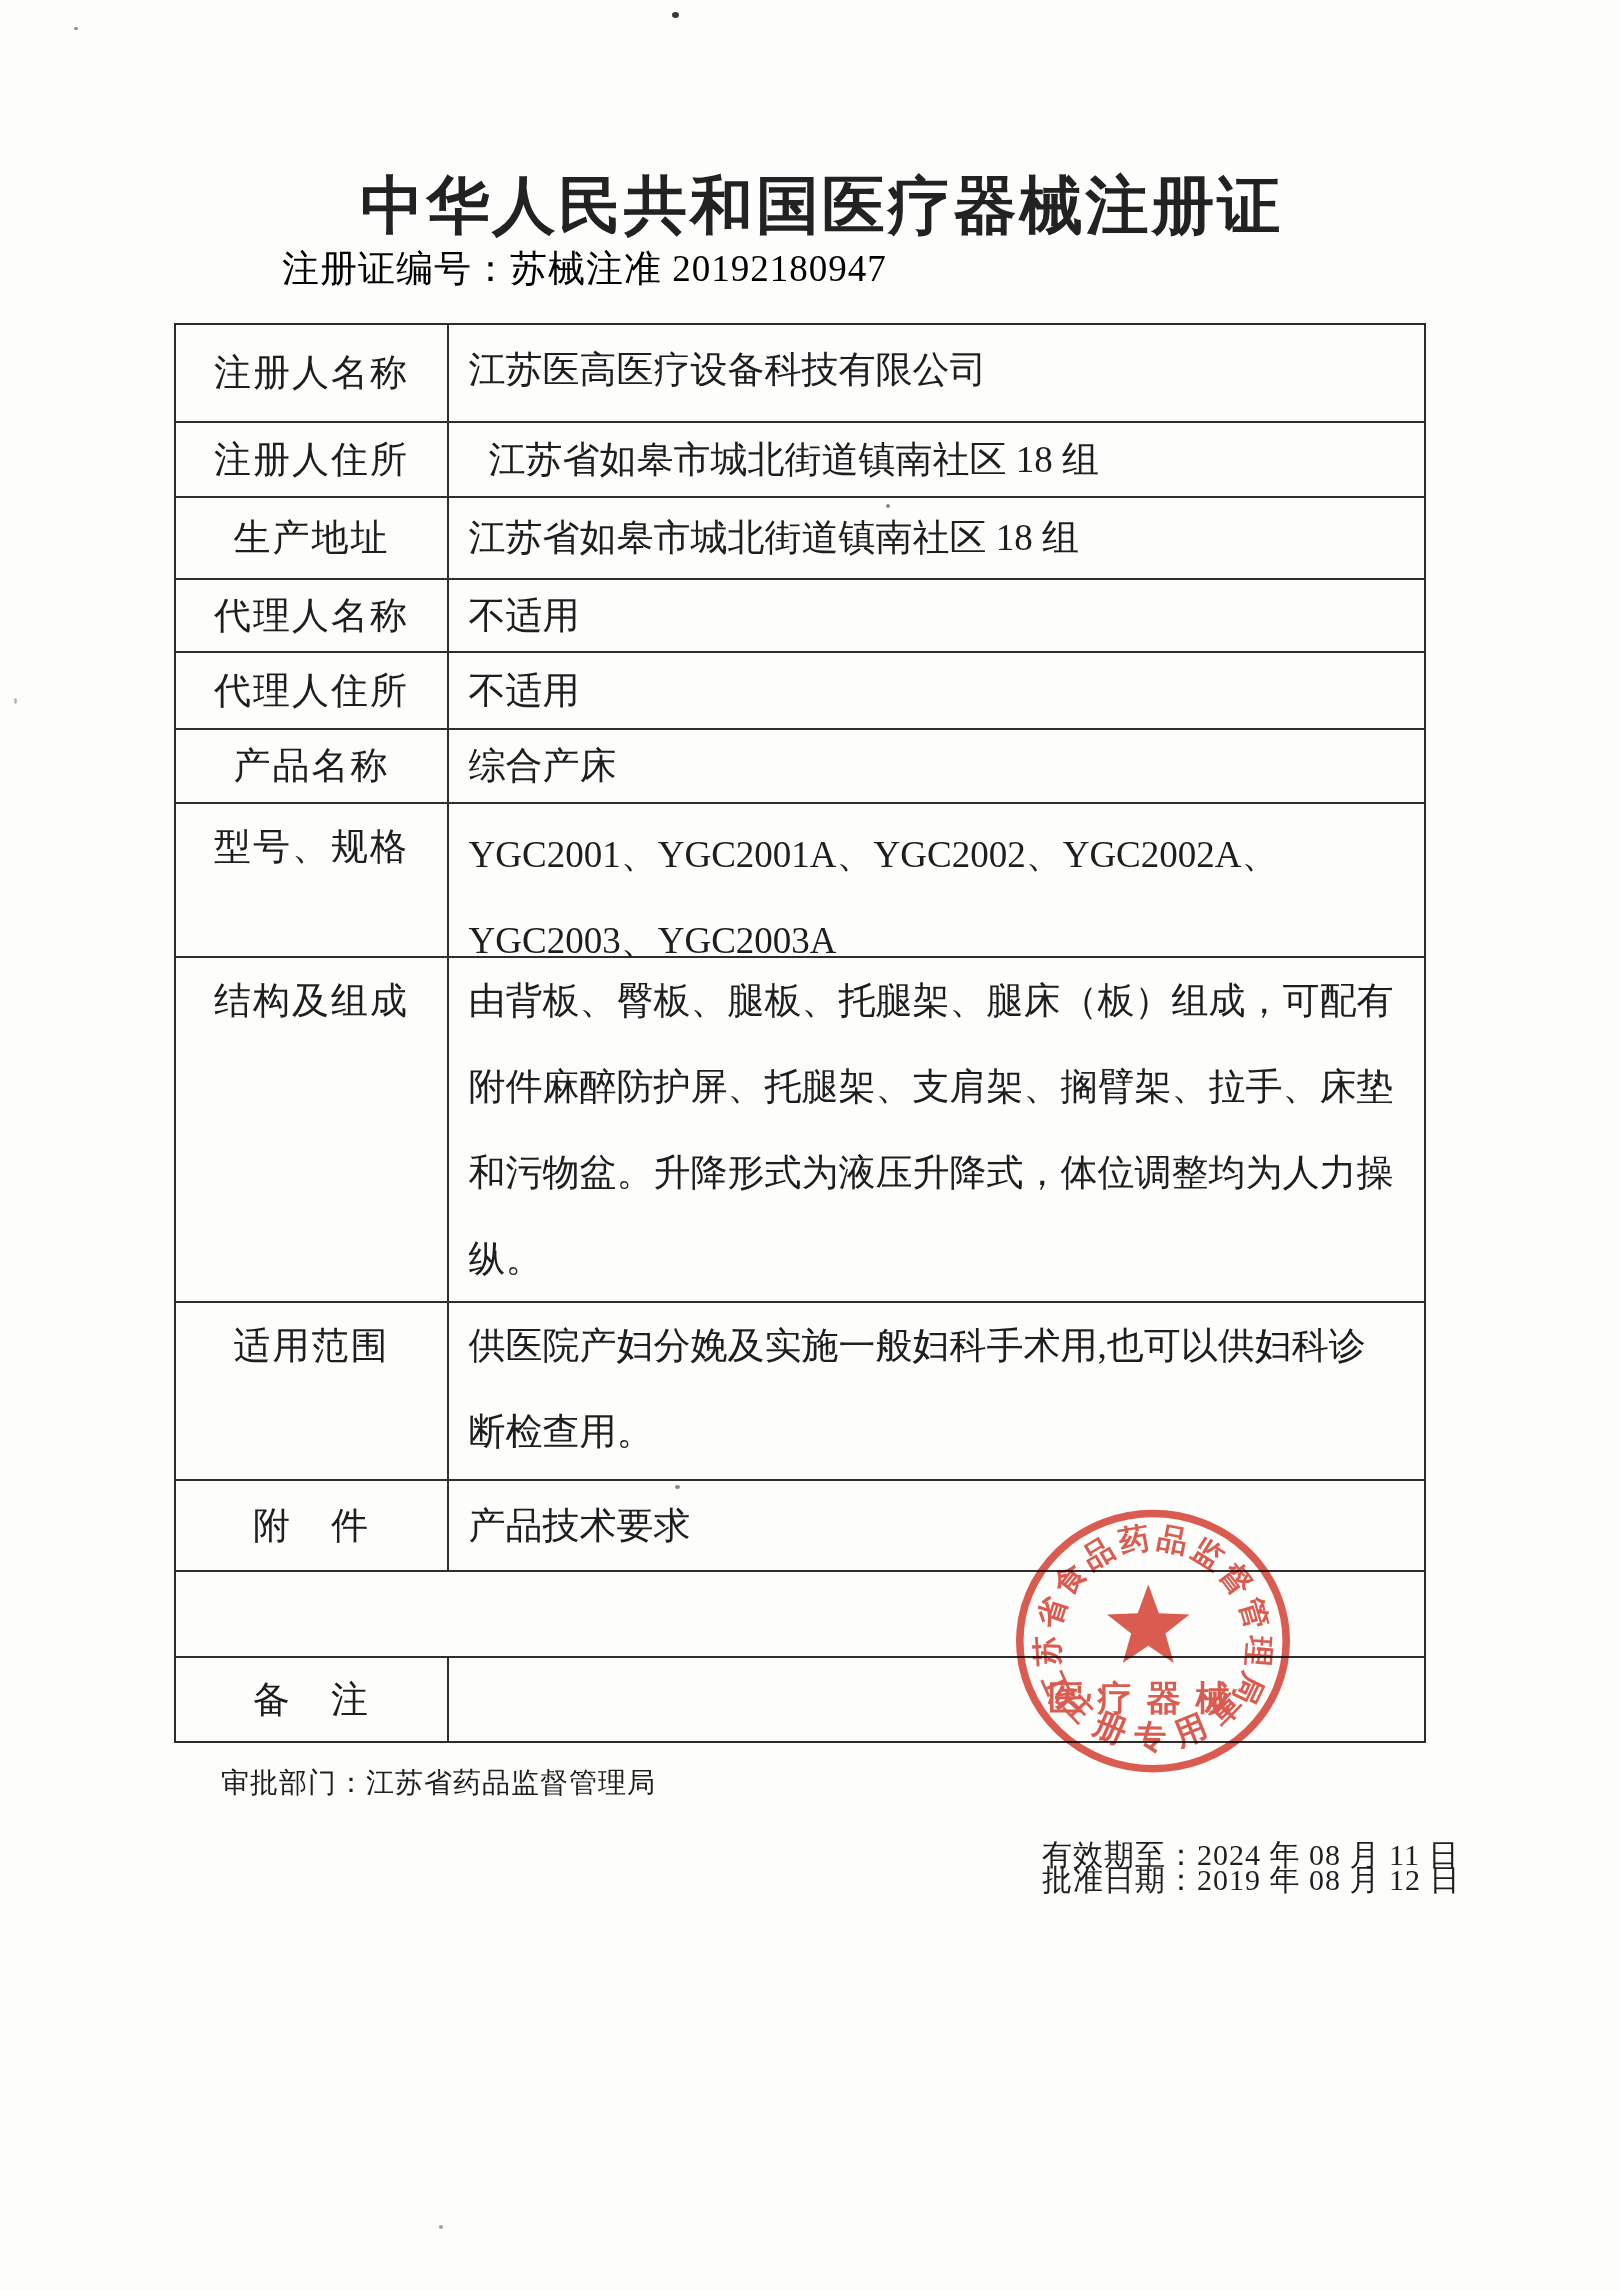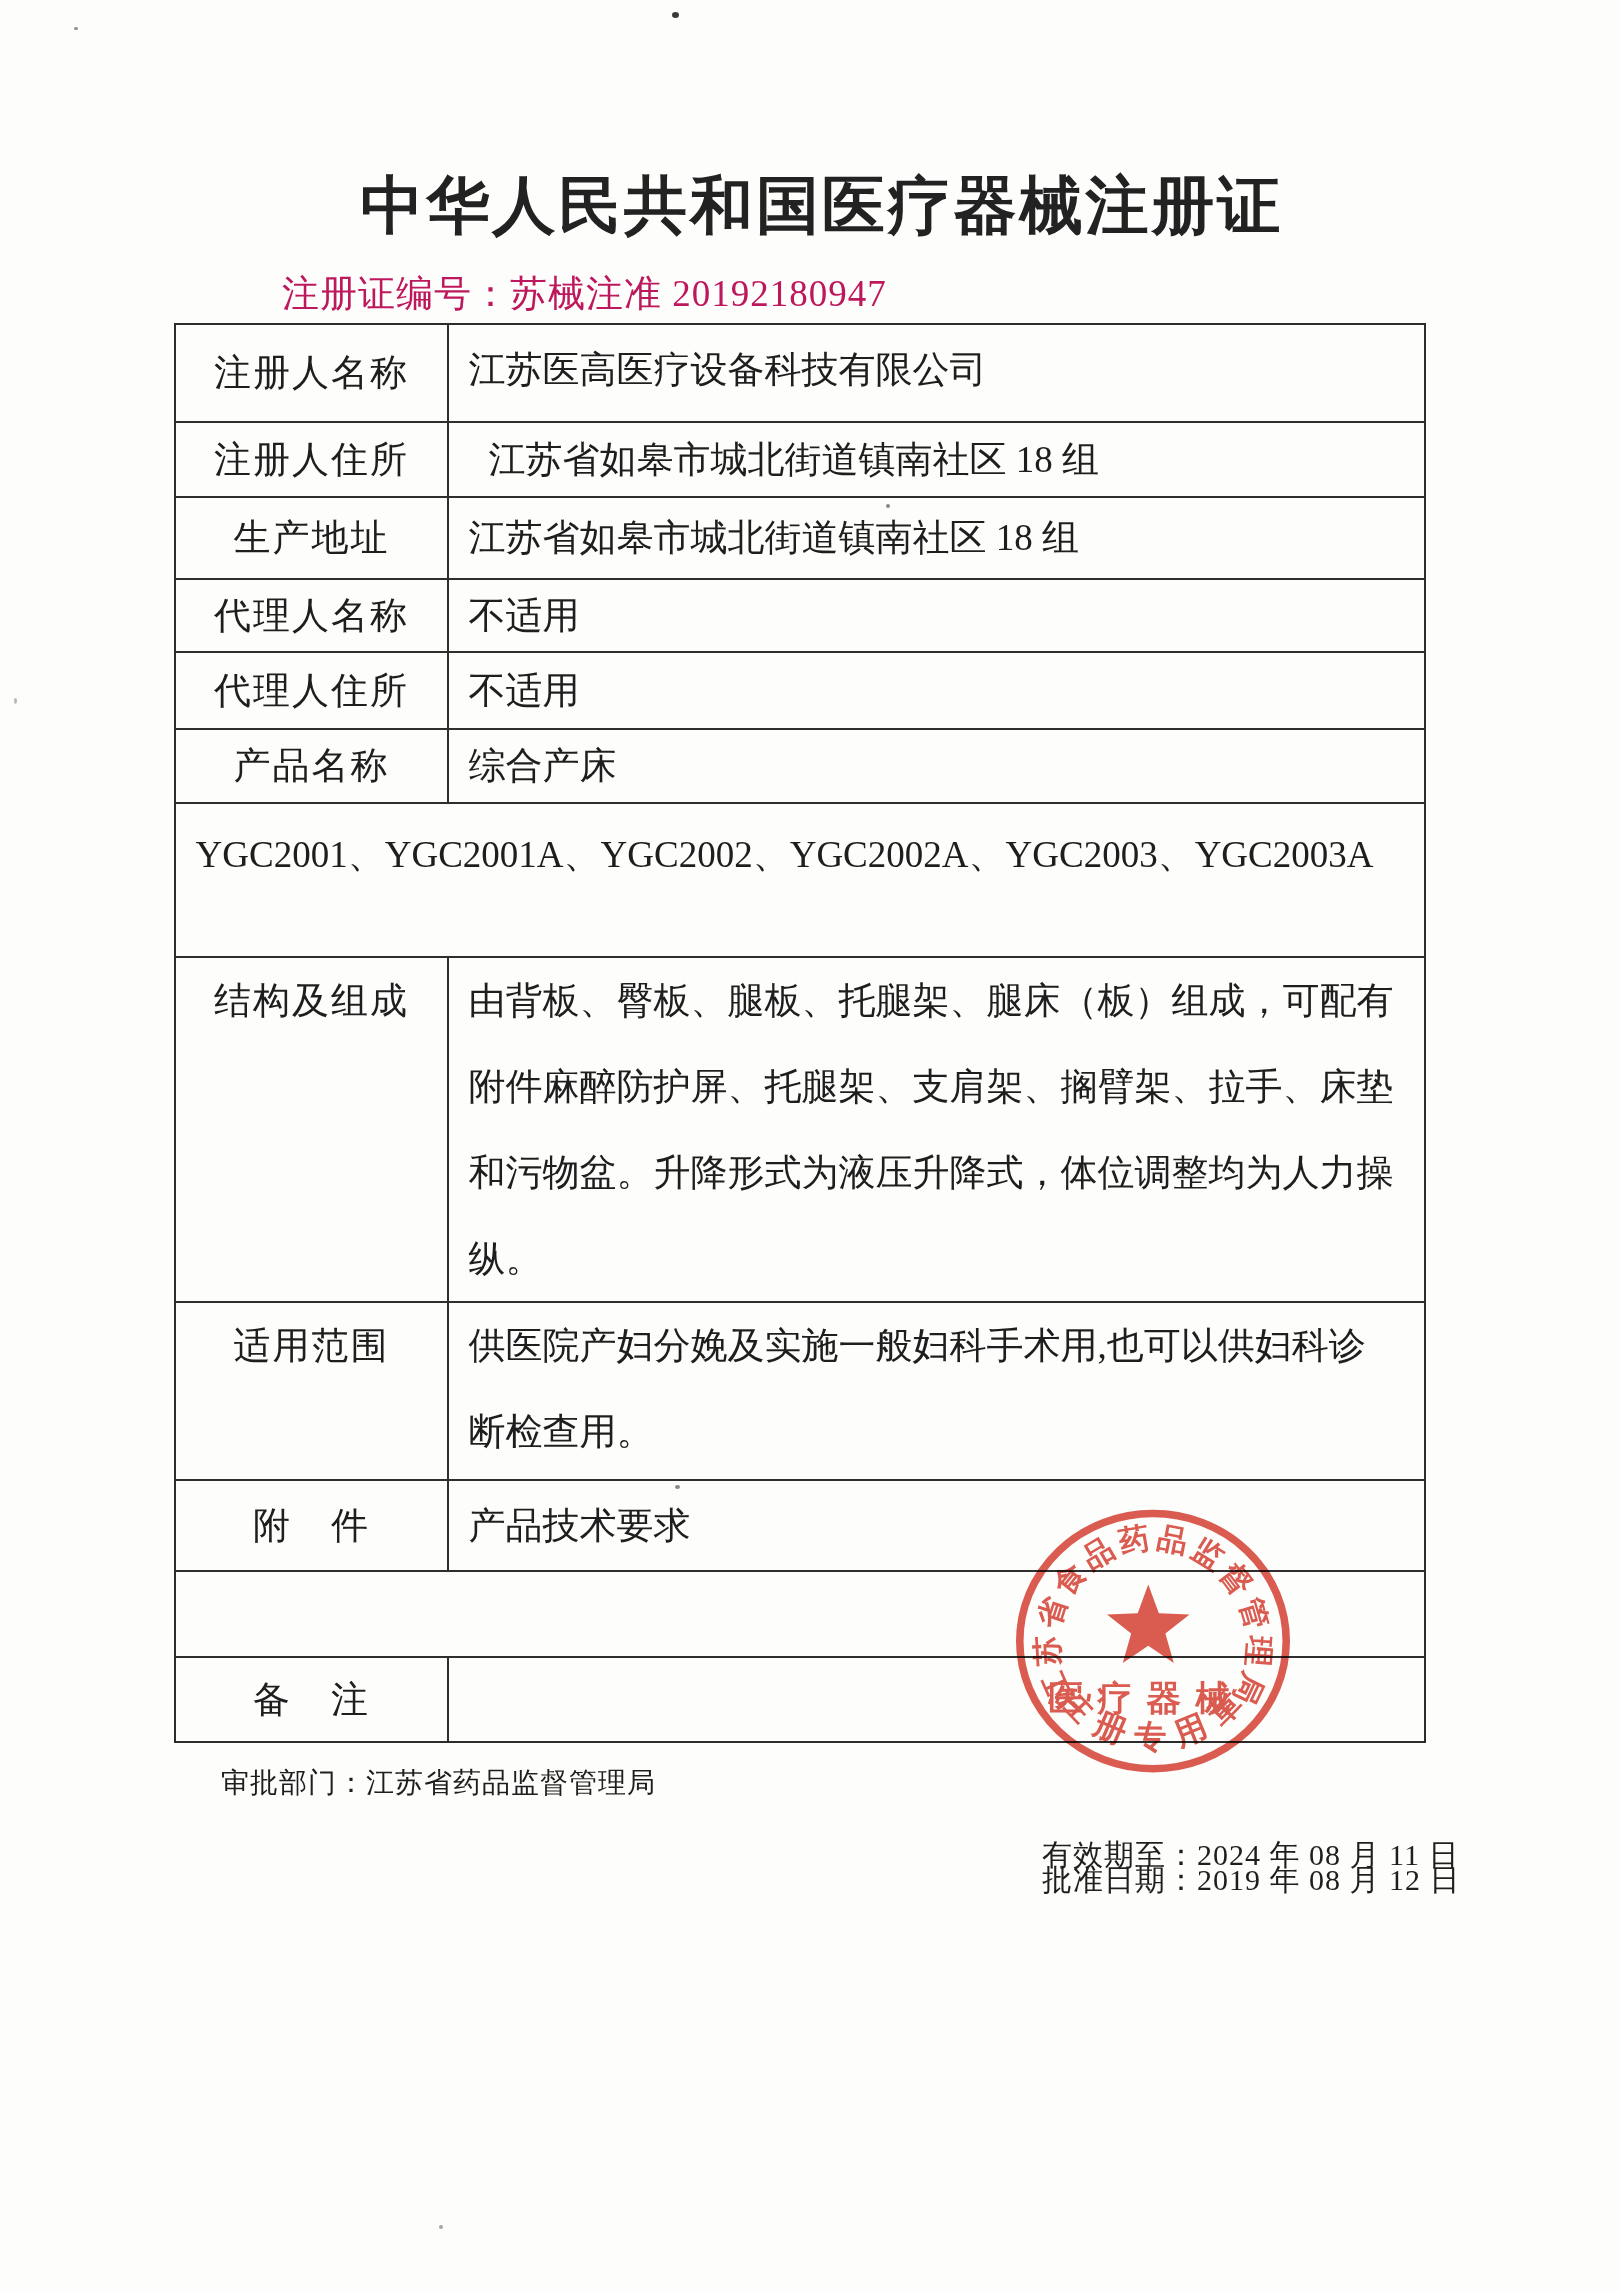--- a/index.html
+++ b/index.html
@@ -14,22 +14,22 @@
   .page{position:absolute;inset:0;}
 
   .doc-title{
     position:absolute;left:0;top:163px;width:1620px;
     text-align:center;
     font-size:63px;font-weight:700;letter-spacing:2.9px;
     color:#222;
     margin-left:11.8px;
   }
   .reg-line{
-    position:absolute;left:282px;top:269px;
-    font-size:37px;letter-spacing:1px;color:#be185d;
+    position:absolute;left:282px;top:244px;
+    font-size:37px;letter-spacing:1px;color:#000000;
   }
 
   .cert-table{
     position:absolute;left:174px;top:323px;width:1252px;
     border:2.9px solid #2c2c2c;
     box-sizing:border-box;
     background:transparent;
   }
   .row{display:flex;box-sizing:border-box;}
   .row + .row{border-top:2px solid #2e2e2e;}
@@ -138,20 +138,23 @@
     </div>
     <div class="row r6">
       <div class="label-cell">
           <span>产品名称</span>
         </div>
       <div class="value-cell">
           <span>综合产床</span>
         </div>
     </div>
     <div class="row r7 multi">
+      <div class="label-cell">
+          <span>型号、规格</span>
+        </div>
       <div class="value-cell">
           <span>YGC2001、YGC2001A、YGC2002、YGC2002A、YGC2003、YGC2003A</span>
         </div>
     </div>
     <div class="row r8 multi">
       <div class="label-cell">
           <span>结构及组成</span>
         </div>
       <div class="value-cell">
           <span>由背板、臀板、腿板、托腿架、腿床（板）组成，可配有附件麻醉防护屏、托腿架、支肩架、搁臂架、拉手、床垫和污物盆。升降形式为液压升降式，体位调整均为人力操纵。</span>

